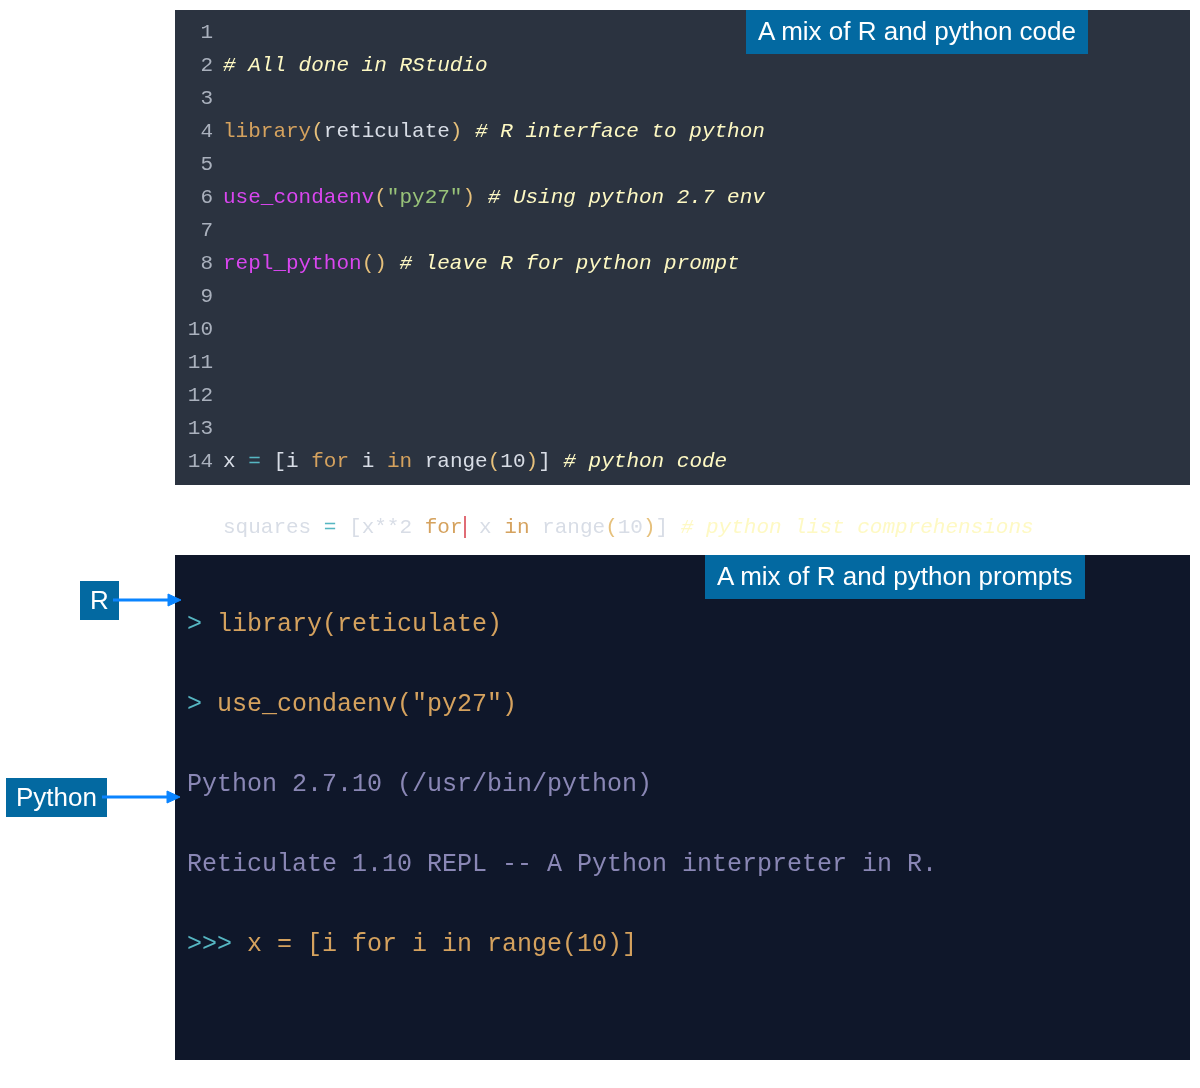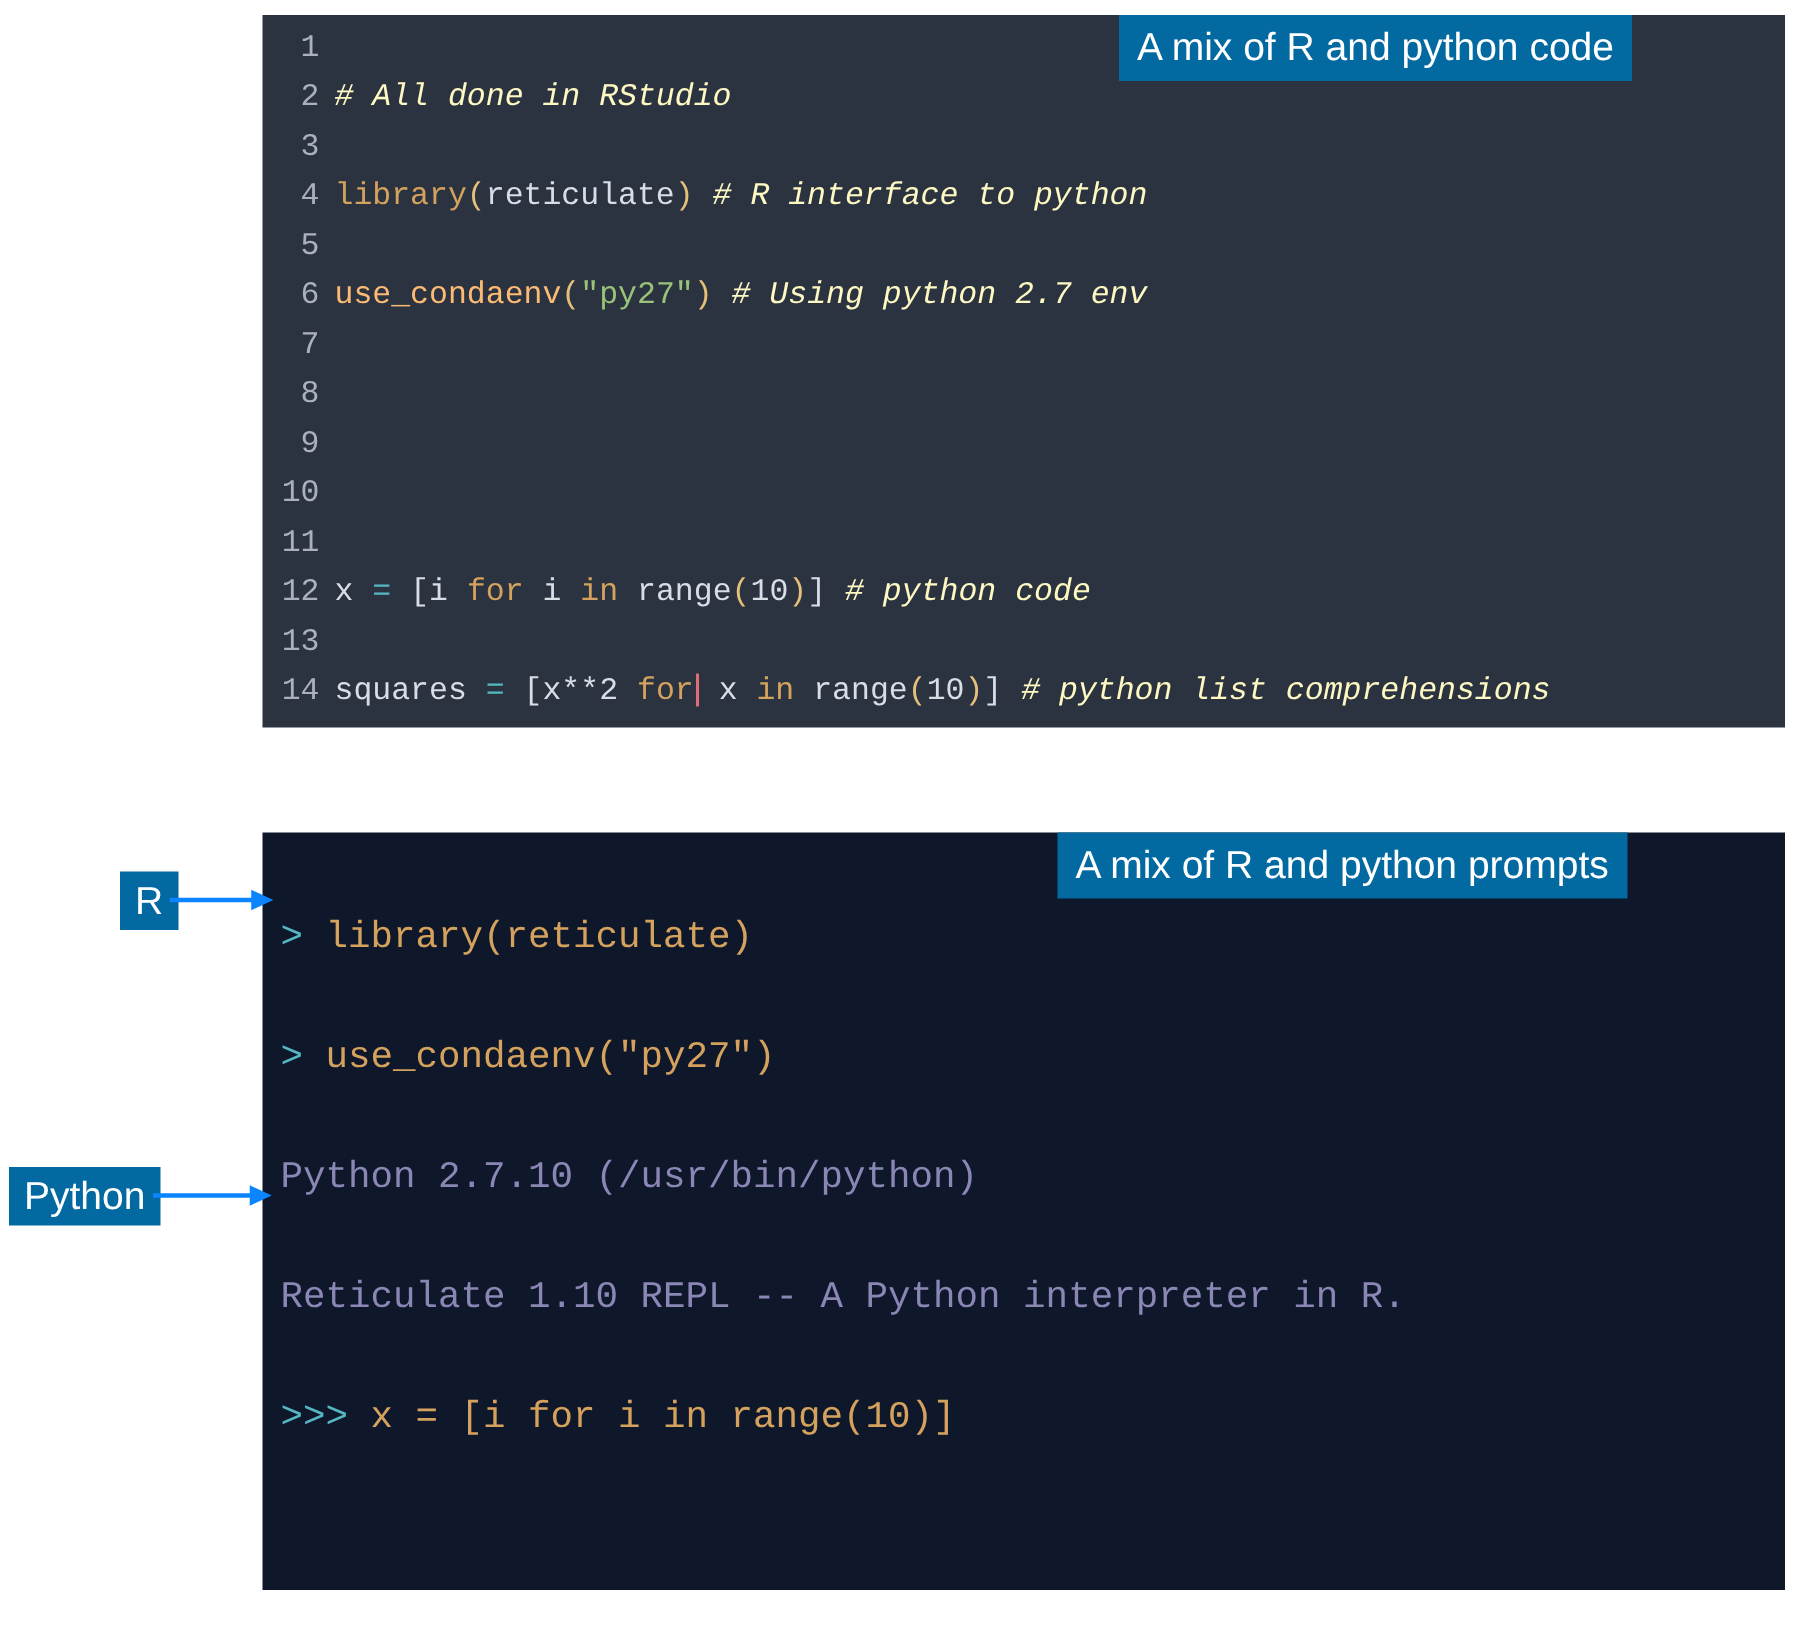--- a/index.html
+++ b/index.html
@@ -49,21 +49,21 @@
   }
   .console {
     padding: 10px 12px;
     font-size: 25px;
     line-height: 40px;
     white-space: pre;
     color: #d8dde6;
   }
   .tok-comment { color: #fef9c3; font-style: italic; }
   .tok-keyword { color: #d5a25e; text-align: center; }
-  .tok-funcname { color: #fdba74; margin-top: 38px; }
+  .tok-funcname { color: #d946ef; margin-top: 38px; }
   .tok-paren { color: #e6c07b; }
   .tok-string { color: #98c379; }
   .tok-operator { color: #56b6c2; }
   .tok-dollar { color: #56b6c2; }
   .tok-call { color: #d8dde6; }
   .prompt { color: #56b6c2; }
   .console-cmd { color: #d5a25e; }
   .console-system { color: #8a87b5; }
   .cursor {
     display: inline-block;
@@ -108,20 +108,21 @@
     <div>10</div>
     <div>11</div>
     <div>12</div>
     <div>13</div>
     <div>14</div>
   </div>
   <div class="code">
 <div><span class="tok-comment"># All done in RStudio</span></div>
 <div><span class="tok-keyword">library</span><span class="tok-paren">(</span><span class="tok-call">reticulate</span><span class="tok-paren">)</span><span class="tok-comment"> # R interface to python</span></div>
 <div><span class="tok-funcname">use_condaenv</span><span class="tok-paren">(</span><span class="tok-string">"py27"</span><span class="tok-paren">)</span><span class="tok-comment"> # Using python 2.7 env</span></div>
+<div><span class="tok-funcname">repl_python</span><span class="tok-paren">(</span><span class="tok-paren">)</span><span class="tok-comment"> # leave R for python prompt</span></div>
 <div>&nbsp;</div>
 <div>&nbsp;</div>
 <div><span>x </span><span class="tok-operator">=</span><span> [i </span><span class="tok-keyword">for</span><span> i </span><span class="tok-keyword">in</span><span> range</span><span class="tok-paren">(</span><span>10</span><span class="tok-paren">)</span><span>]</span><span class="tok-comment"> # python code</span></div>
 <div><span>squares </span><span class="tok-operator">=</span><span> [x**</span><span>2</span><span> </span><span class="tok-keyword">for</span><span class="cursor"></span><span> x </span><span class="tok-keyword">in</span><span> range</span><span class="tok-paren">(</span><span>10</span><span class="tok-paren">)</span><span>]</span><span class="tok-comment"> # python list comprehensions</span></div>
 <div>&nbsp;</div>
 <div><span>exit</span><span class="tok-comment"> # to exit python</span></div>
 <div>&nbsp;</div>
 <div><span class="tok-comment"># Access the object created in Python!!</span></div>
 <div><span>py</span><span class="tok-dollar">$</span><span>squares</span></div>
 <div>&nbsp;</div>

